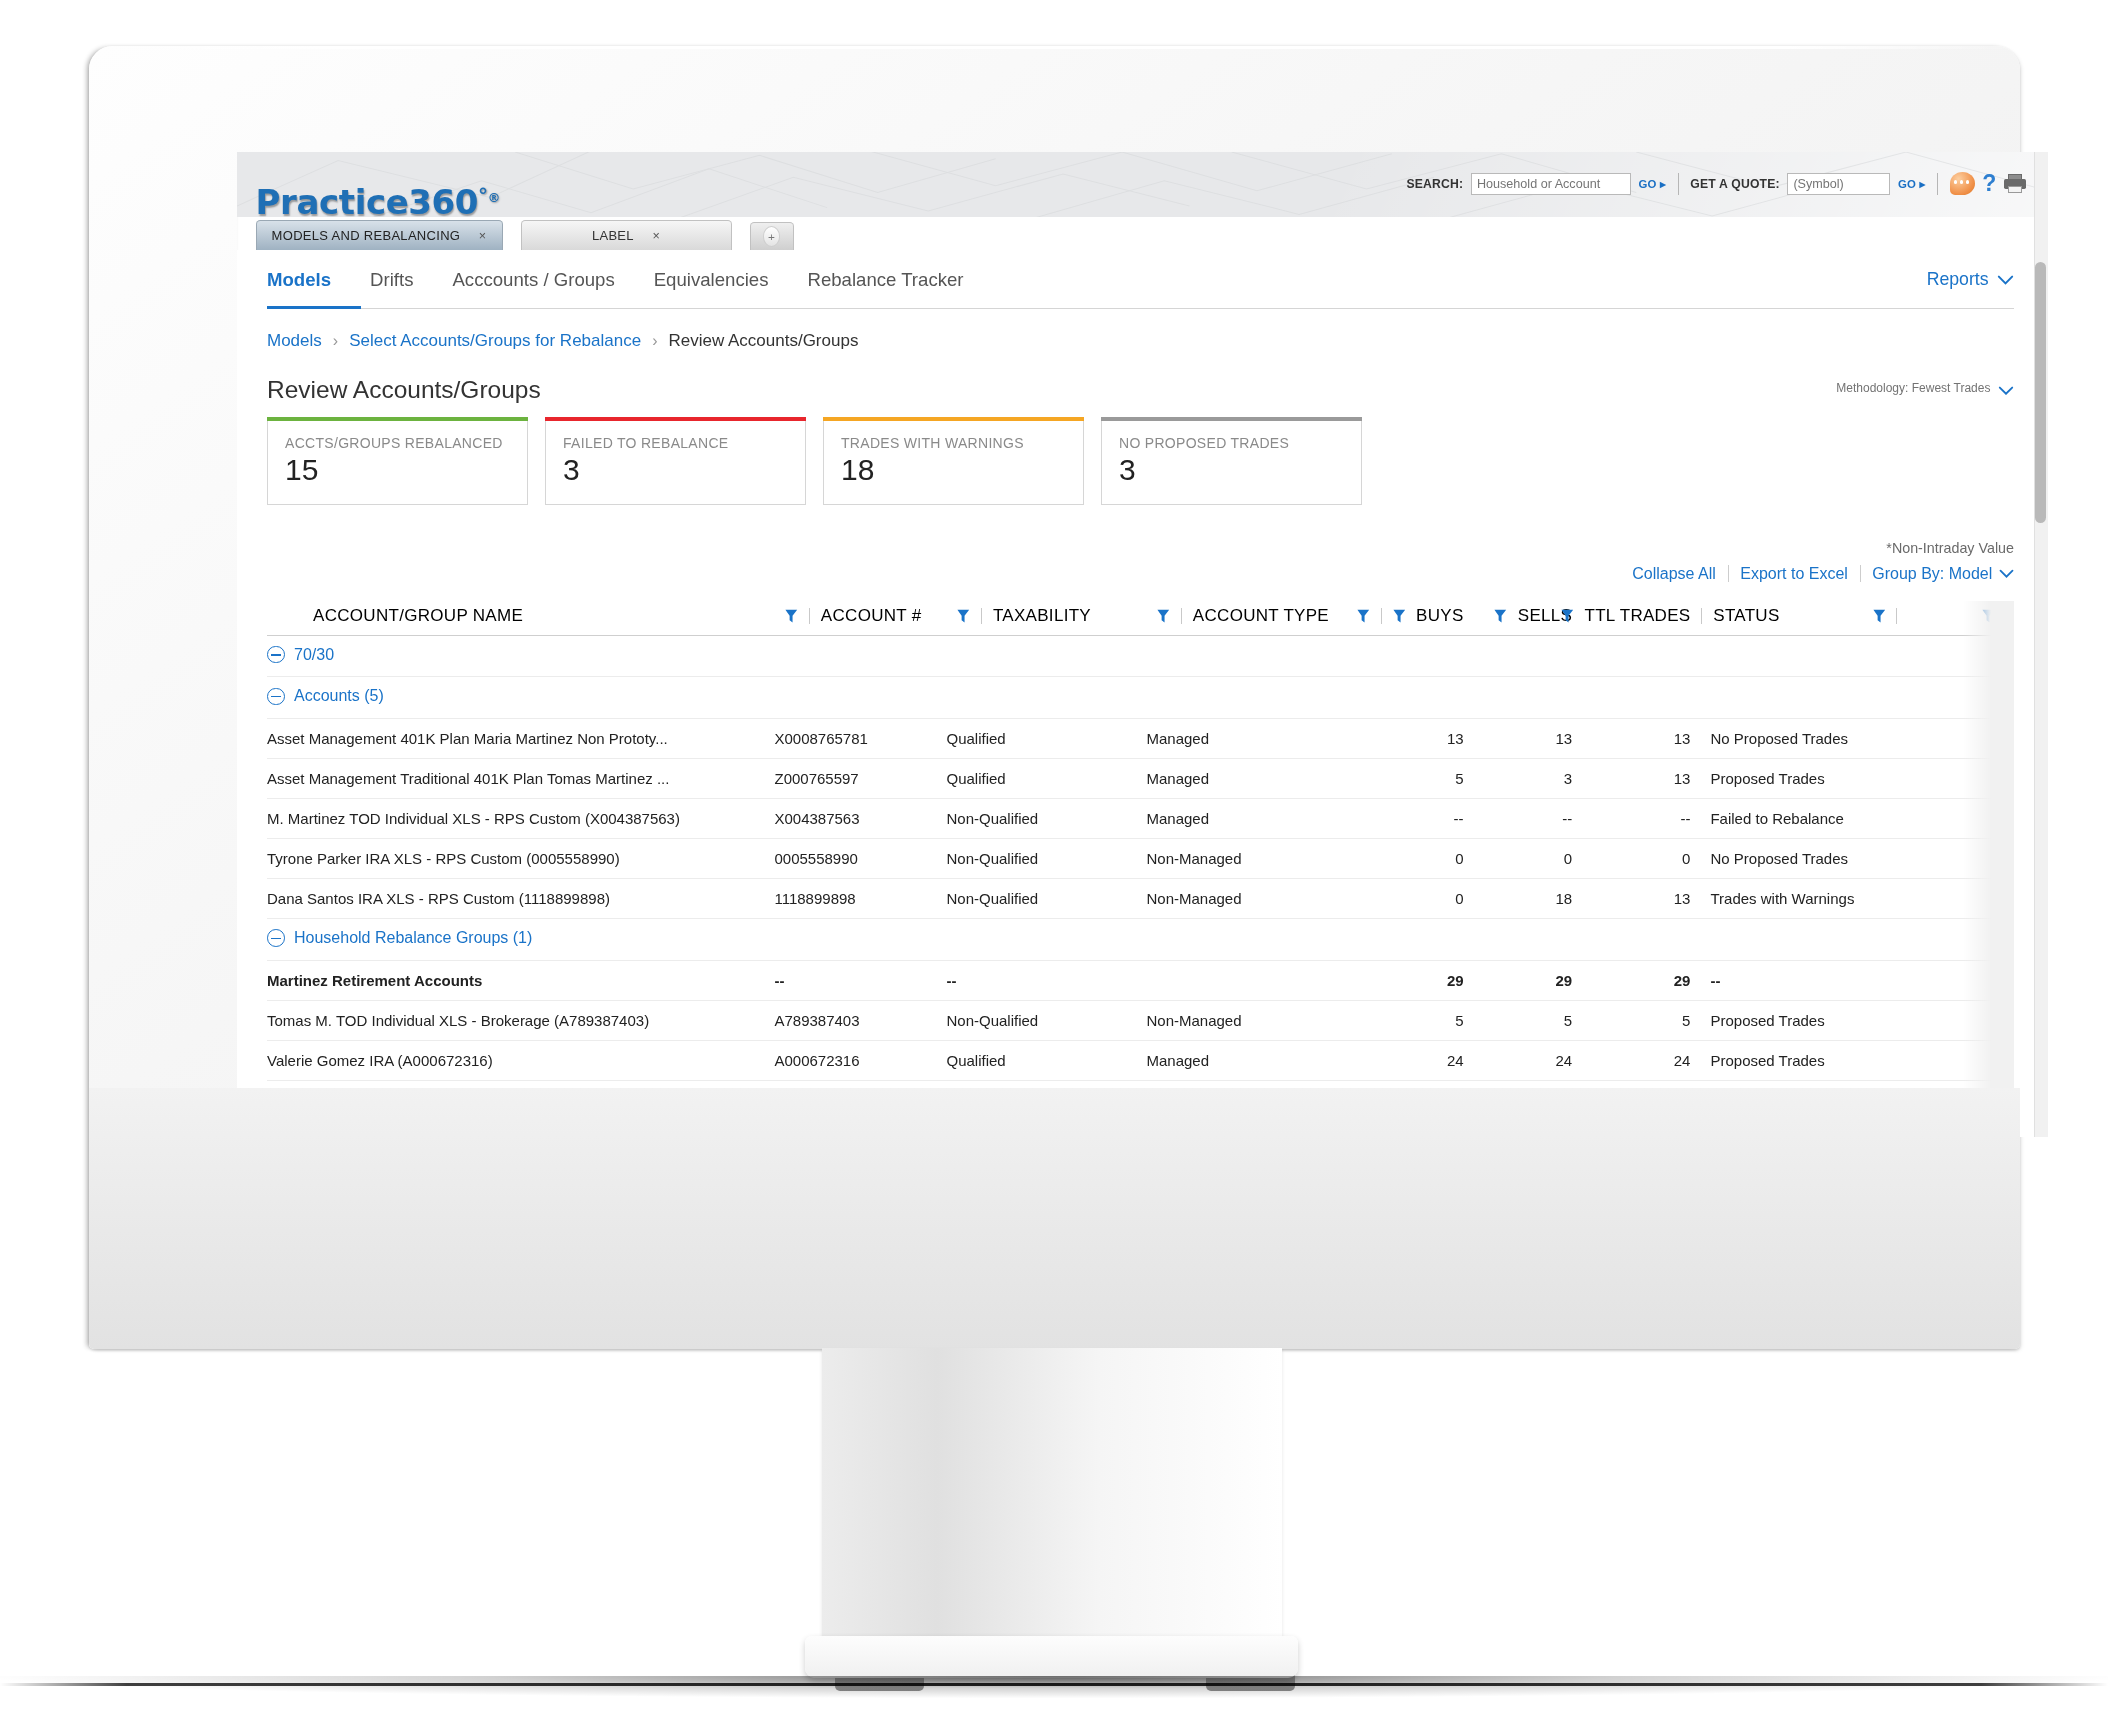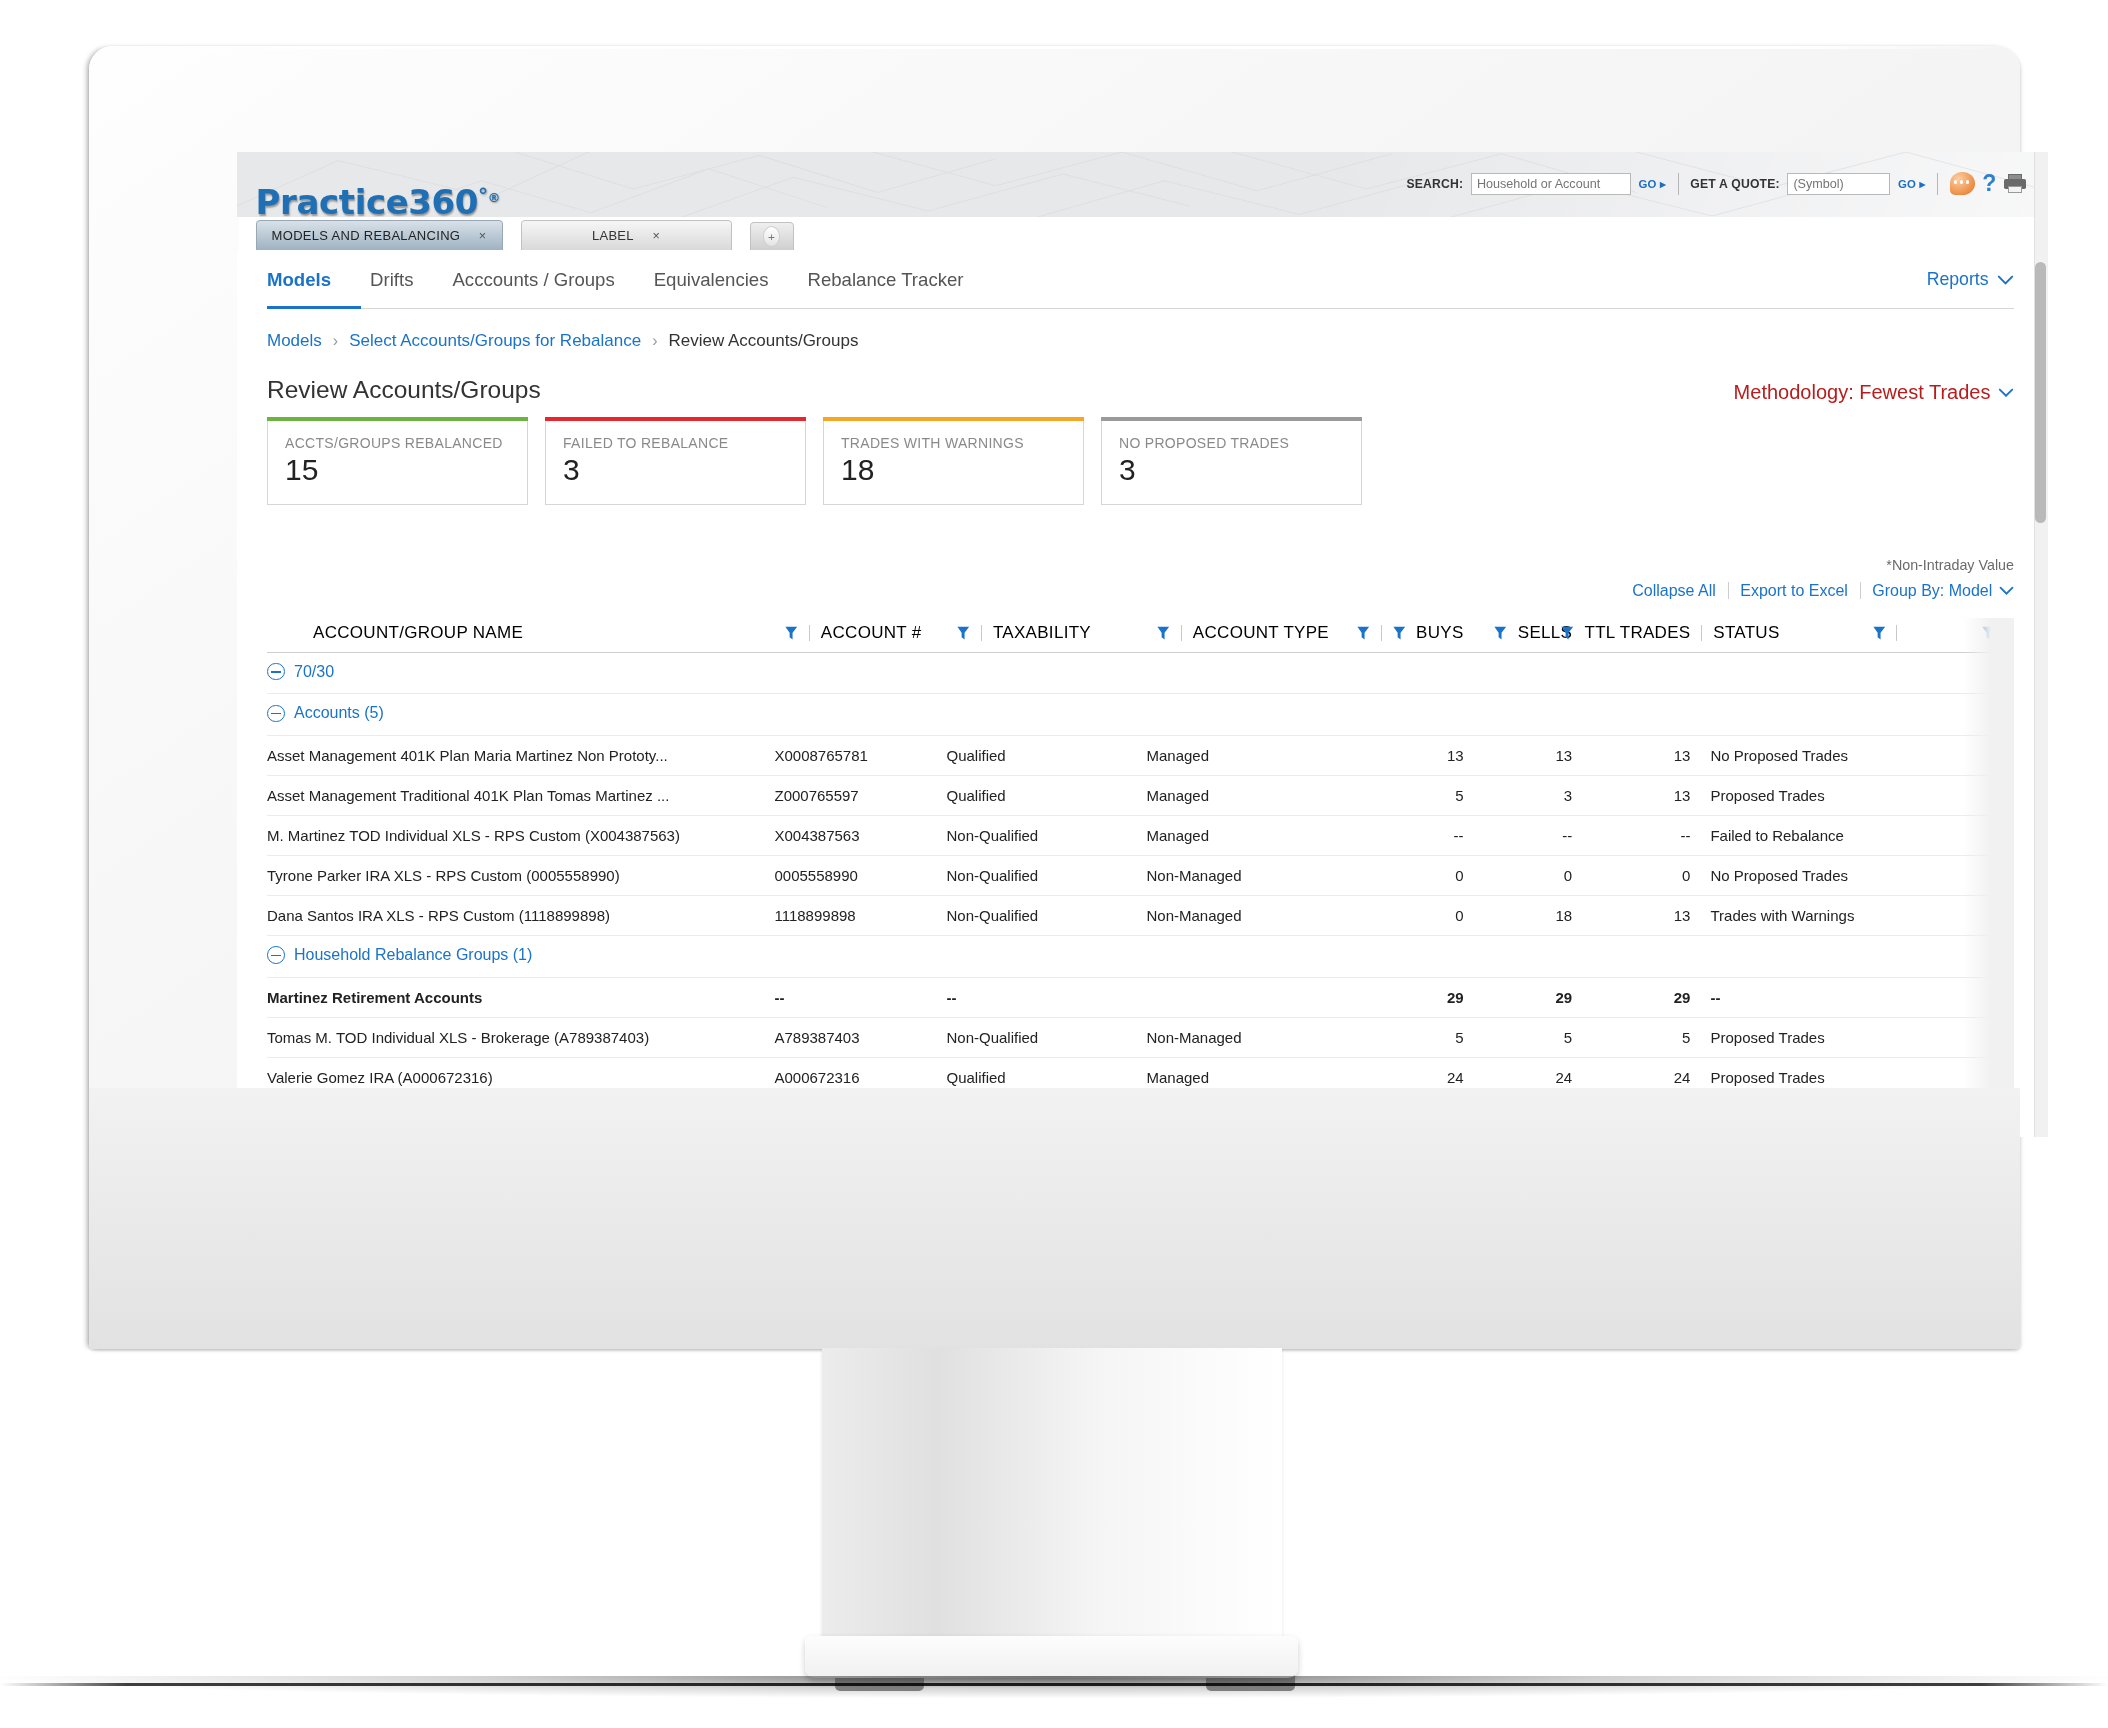--- a/index.html
+++ b/index.html
@@ -174,40 +174,40 @@
   
   #content{ padding:22px 34px 0 30px; background:#fff; position:relative;}
   #breadcrumb{display:flex;align-items:center;gap:11px;font-size:17px;}
   #breadcrumb .crumb{color:#1a73c8;cursor:pointer;}
   #breadcrumb .crumb.current{color:#333;cursor:default;}
   #breadcrumb .sep{color:#999;font-size:16px;}
 
   #page-title-row{margin-top:25px;display:flex;align-items:flex-start;}
   #page-title{font-size:24.5px;color:#333;font-weight:normal;}
   #methodology{
-    margin-left:auto;color:#b91c1c;font-size:20px;display:flex;align-items:center;gap:7.6px;cursor:pointer;
+    margin-left:auto;color:#737373;font-size:12px;display:flex;align-items:flex-end;gap:7.6px;cursor:pointer;
     padding-top:5px;
   }
 
   
   #kpi-row{display:flex;gap:17px;margin-top:17px;}
   .kpi{
     width:261px;height:84px;background:#fff;
     border:0.8px solid #d6d6d6; border-top:none;
     position:relative; padding:13.5px 0 0 17px;
   }
   .kpi .accent{position:absolute;left:-0.8px;right:-0.8px;top:-4.2px;height:4.2px;}
   .kpi .klabel{font-size:14px;color:#8a8a8a;letter-spacing:0.3px;}
   .kpi .kvalue{font-size:30px;color:#222;margin-top:4.2px;line-height:1;font-weight:normal;}
 
   
   #table-head-row{margin-top:35px;display:flex;align-items:flex-end;}
   #tbl-title{font-size:22px;color:#333;}
   #tbl-sub{font-size:14.8px;color:#767676;margin-top:6.7px;}
-  #tbl-actions{margin-left:auto;text-align:right;margin-top:17px;}
+  #tbl-actions{margin-left:auto;text-align:right;}
   #nonintraday{font-size:14.3px;color:#6a6a6a;}
   #action-links{margin-top:8.4px;display:flex;align-items:center;gap:11.8px;justify-content:flex-end;
                 font-size:16px;color:#1a73c8;}
   #action-links .sep{width:0.8px;height:17px;background:#cdcdcd;}
   #action-links .lnk{cursor:pointer;display:flex;align-items:center;gap:6.7px;}
 
   
   #table-wrap{margin-top:18.6px; position:relative; overflow:hidden;}
   table.grid{border-collapse:collapse; width:1931px; table-layout:fixed;}
   table.grid th{

